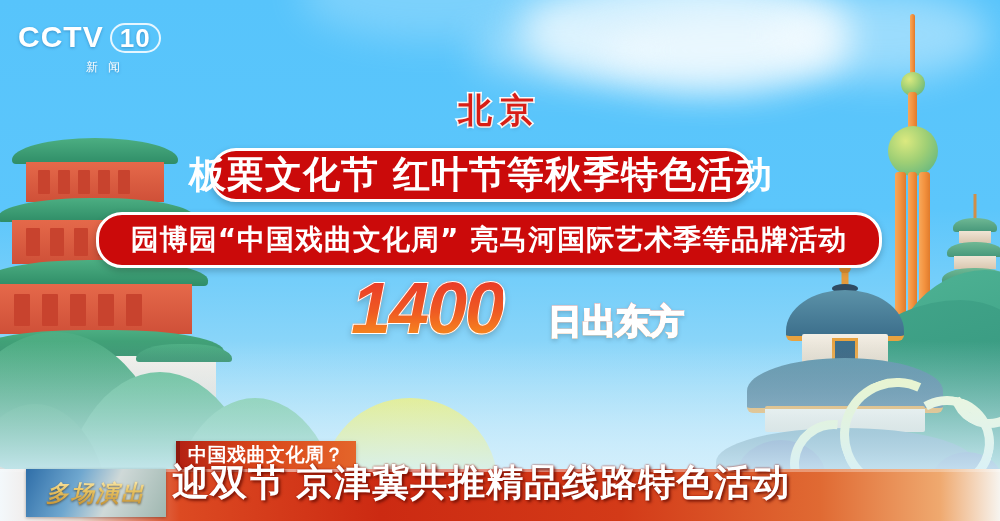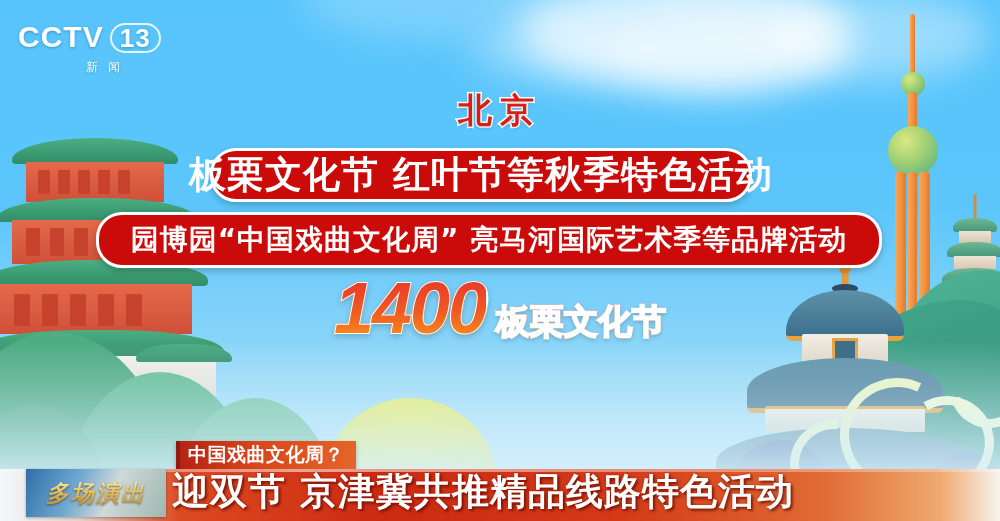--- a/index.html
+++ b/index.html
@@ -122,37 +122,37 @@
              font-size:72px;font-weight:bold;font-style:italic;
              font-family:"Liberation Sans",sans-serif;letter-spacing:-2px;
              background:linear-gradient(180deg,#e8332b 0%,#ef5a22 55%,#f9971d 100%);
              -webkit-background-clip:text;background-clip:text;color:transparent;
              pointer-events:none;}
   .bignum .suffix{font-size:34px;font-weight:bold;margin-left:10px;
              background:linear-gradient(180deg,#e8332b 0%,#ef5a22 55%,#f9971d 100%);
              -webkit-background-clip:text;background-clip:text;color:transparent;
              -webkit-text-stroke:2px #ffffff;
              filter:drop-shadow(0 2px 2px rgba(0,0,0,.16));}
-  .numwrap{position:relative;display:inline-block;}
+  .numwrap{position:relative;display:inline-block;margin-left:35px;}
 
   
   .kicker{position:absolute;left:176px;top:441px;height:28px;padding:0 12px;
           display:flex;align-items:center;
           background:linear-gradient(90deg,#b32113 0%,#d9461a 45%,#e4652a 100%);
           color:#ffffff;font-size:19px;font-weight:bold;letter-spacing:.5px;
           box-shadow:0 2px 4px rgba(0,0,0,.25);}
   .kicker .edge{position:absolute;left:0;top:0;bottom:0;width:4px;background:#8e1a0e;}
 
   .headline-bar{position:absolute;left:0;right:0;bottom:0;height:52px;
       background:linear-gradient(90deg,#f3f8fb 0%,#ecd7cd 8%,#dc4a22 18%,#cc2a12 38%,#d33a18 62%,#e06a33 82%,#efa96f 94%,#f7f4ef 100%);}
   .headline-bar .topline{position:absolute;left:0;right:0;top:0;height:3px;
       background:linear-gradient(90deg,rgba(255,255,255,.1) 0%,rgba(255,255,255,.55) 30%,rgba(255,255,255,.25) 100%);}
-  .headline{position:absolute;left:172px;bottom:4px;font-size:37px;font-weight:bold;
+  .headline{position:absolute;left:172px;bottom:13px;font-size:37px;font-weight:bold;
       color:#ffffff;letter-spacing:1px;white-space:nowrap;
-      text-shadow:0 0 2px #9c1505,2px 2px 3px rgba(90,10,0,.75);}
+      text-shadow:0 0 2px #9c1505,2px 2px 3px rgba(90,10,0,.75);font-family:Liberation Serif, serif;}
 
   
   .proglogo{position:absolute;left:26px;bottom:4px;width:140px;height:48px;
       background:linear-gradient(115deg,#2f6ea8 0%,#6fa7cf 35%,#cfd9d8 60%,#9fb7b0 100%);
       box-shadow:0 1px 3px rgba(0,0,0,.3);overflow:hidden;
       display:flex;align-items:center;justify-content:center;}
   .proglogo .txt{font-size:23px;font-weight:bold;letter-spacing:2px;font-style:italic;
       background:linear-gradient(180deg,#fdf3c4 0%,#e9c463 40%,#b9852a 100%);
       -webkit-background-clip:text;background-clip:text;color:transparent;
       filter:drop-shadow(0 1px 1px rgba(60,35,0,.6));}
@@ -249,41 +249,41 @@
   <div class="blue-rock" style="left:930px;top:452px;width:74px;height:48px;"></div>
   <div class="wave w4"></div>
   <div class="wave w1"></div>
   <div class="wave w2"></div>
   <div class="wave w3"></div>
 
   <div class="haze"></div>
 
   <div class="cctv13">
     <div class="mark">
-      <span>CCTV</span><span class="num">13</span>
+      <span>CCTV</span><span class="num">10</span>
     </div>
     <div class="cn">新闻</div>
   </div>
 
 
   <div class="city">北京</div>
 
   <div class="pill p1">
     <span>板栗文化节 红叶节等秋季特色活动</span>
   </div>
   <div class="pill p2">
     <span>园博园“中国戏曲文化周” 亮马河国际艺术季等品牌活动</span>
   </div>
 
   <div class="bignum">
     <span class="numwrap">
       <span class="n">1400</span>
       <span class="n2">1400</span>
     </span><span class="numwrap">
-      <span class="suffix">板栗文化节</span>
+      <span class="suffix">日出东方</span>
     </span>
   </div>
 
   <div class="kicker">
     <div class="edge"></div>
     <span>中国戏曲文化周？</span>
   </div>
 
   <div class="headline-bar">
     <div class="topline"></div>

